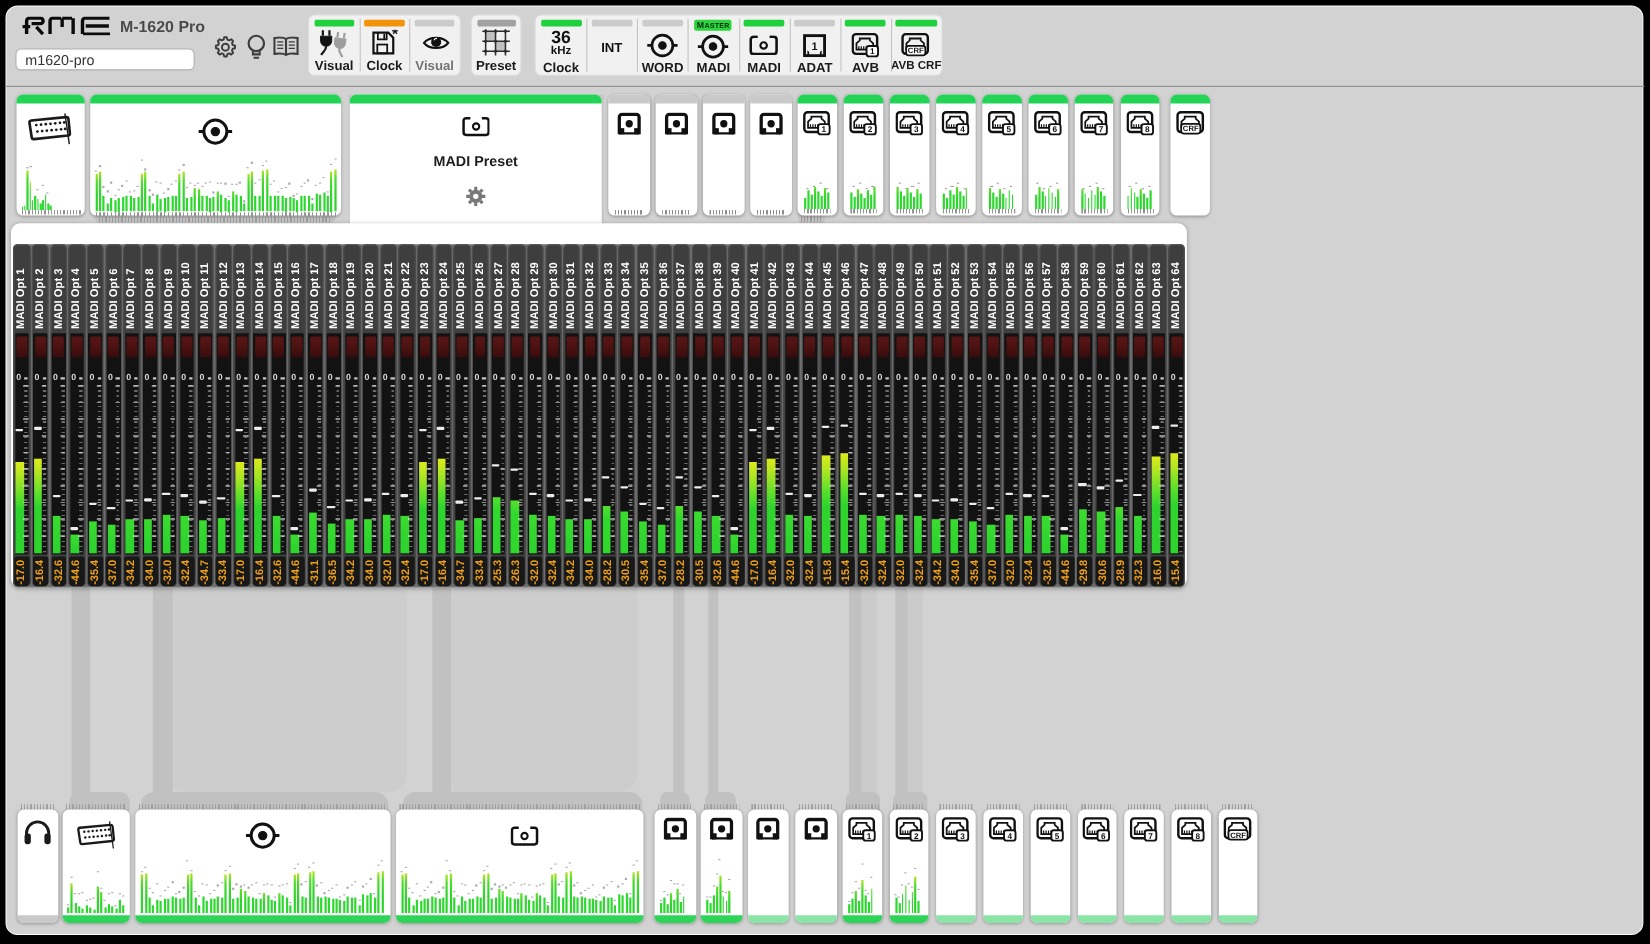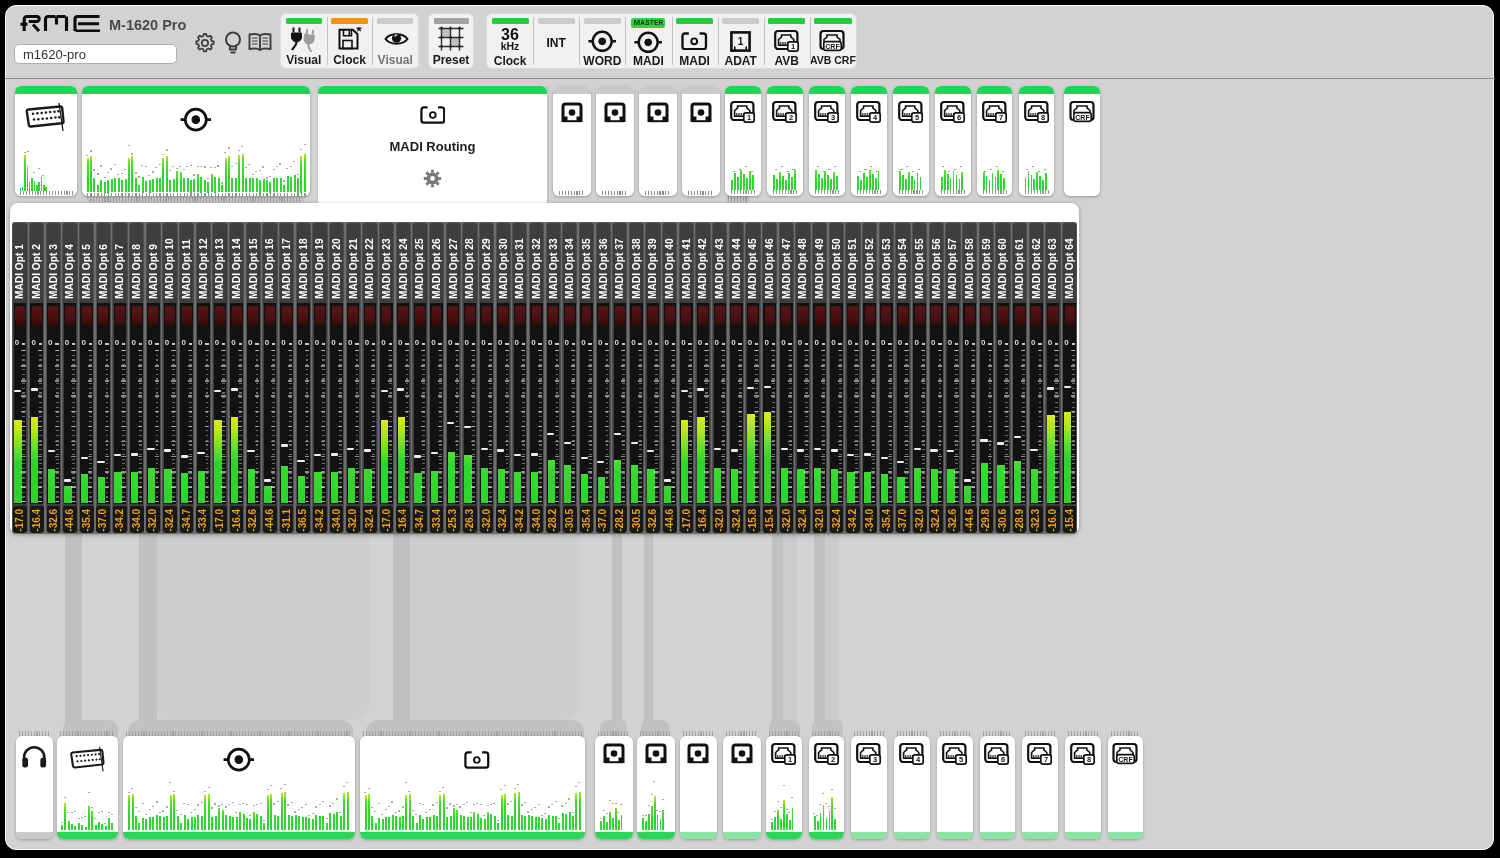--- a/index.html
+++ b/index.html
@@ -345,21 +345,21 @@
 <div style="position:absolute;left:86.5px;top:192.5px;width:221px;height:4px;background:repeating-linear-gradient(90deg,#939393 0,#939393 1.2px,transparent 1.2px,transparent 3.45px)"></div>
 <div style="position:absolute;left:316.5px;top:86px;width:232px;height:124px;background:rgba(0,0,0,.06)"></div>
 <div style="position:absolute;left:318px;top:86px;width:229px;height:124px;background:#fff;border-radius:6px 6px 0 0"></div>
 <div style="position:absolute;left:318px;top:86px;width:229px;height:8px;background:#22d356;border-radius:6px 6px 0 0"></div>
 <svg style="position:absolute;left:419.675px;top:106.475px" width="25.65" height="18.05" viewBox="0 0 27 19">
 <g fill="none" stroke="#111" stroke-width="2.4">
 <path d="M8,1.5 H4 a2.5,2.5 0 0 0 -2.5,2.5 V15 a2.5,2.5 0 0 0 2.5,2.5 H23 a2.5,2.5 0 0 0 2.5,-2.5 V4 a2.5,2.5 0 0 0 -2.5,-2.5 H19"></path>
 <circle cx="13.5" cy="9.5" r="3" stroke-width="2"></circle>
     </g>
   </svg>
-<div style="position:absolute;left:352px;top:139px;width:161px;text-align:center;font-size:13px;font-weight:bold;color:#1c1c1c">MADI Routing</div>
+<div style="position:absolute;left:352px;top:139px;width:161px;text-align:center;font-size:13px;font-weight:bold;color:#1c1c1c">MADI Preset</div>
 <svg style="position:absolute;left:423px;top:169px" width="19" height="19" viewBox="0 0 19 19">
 <g fill="#787878">
       <circle cx="9.5" cy="9.5" r="6"></circle>
 <g stroke="#787878" stroke-width="2.8">
         <path d="M9.5,0.8v3M9.5,15.2v3M0.8,9.5h3M15.2,9.5h3M3.35,3.35l2.1,2.1M13.55,13.55l2.1,2.1M15.65,3.35l-2.1,2.1M5.45,13.55l-2.1,2.1"></path>
       </g>
 <circle cx="9.5" cy="9.5" r="2.4" fill="#fff"></circle>
     </g>
   </svg>
 <div style="position:absolute;left:552.5px;top:86px;width:38px;height:110px;background:#fff;border-radius:6px;box-shadow:0 1px 3px rgba(0,0,0,.28);"></div>

